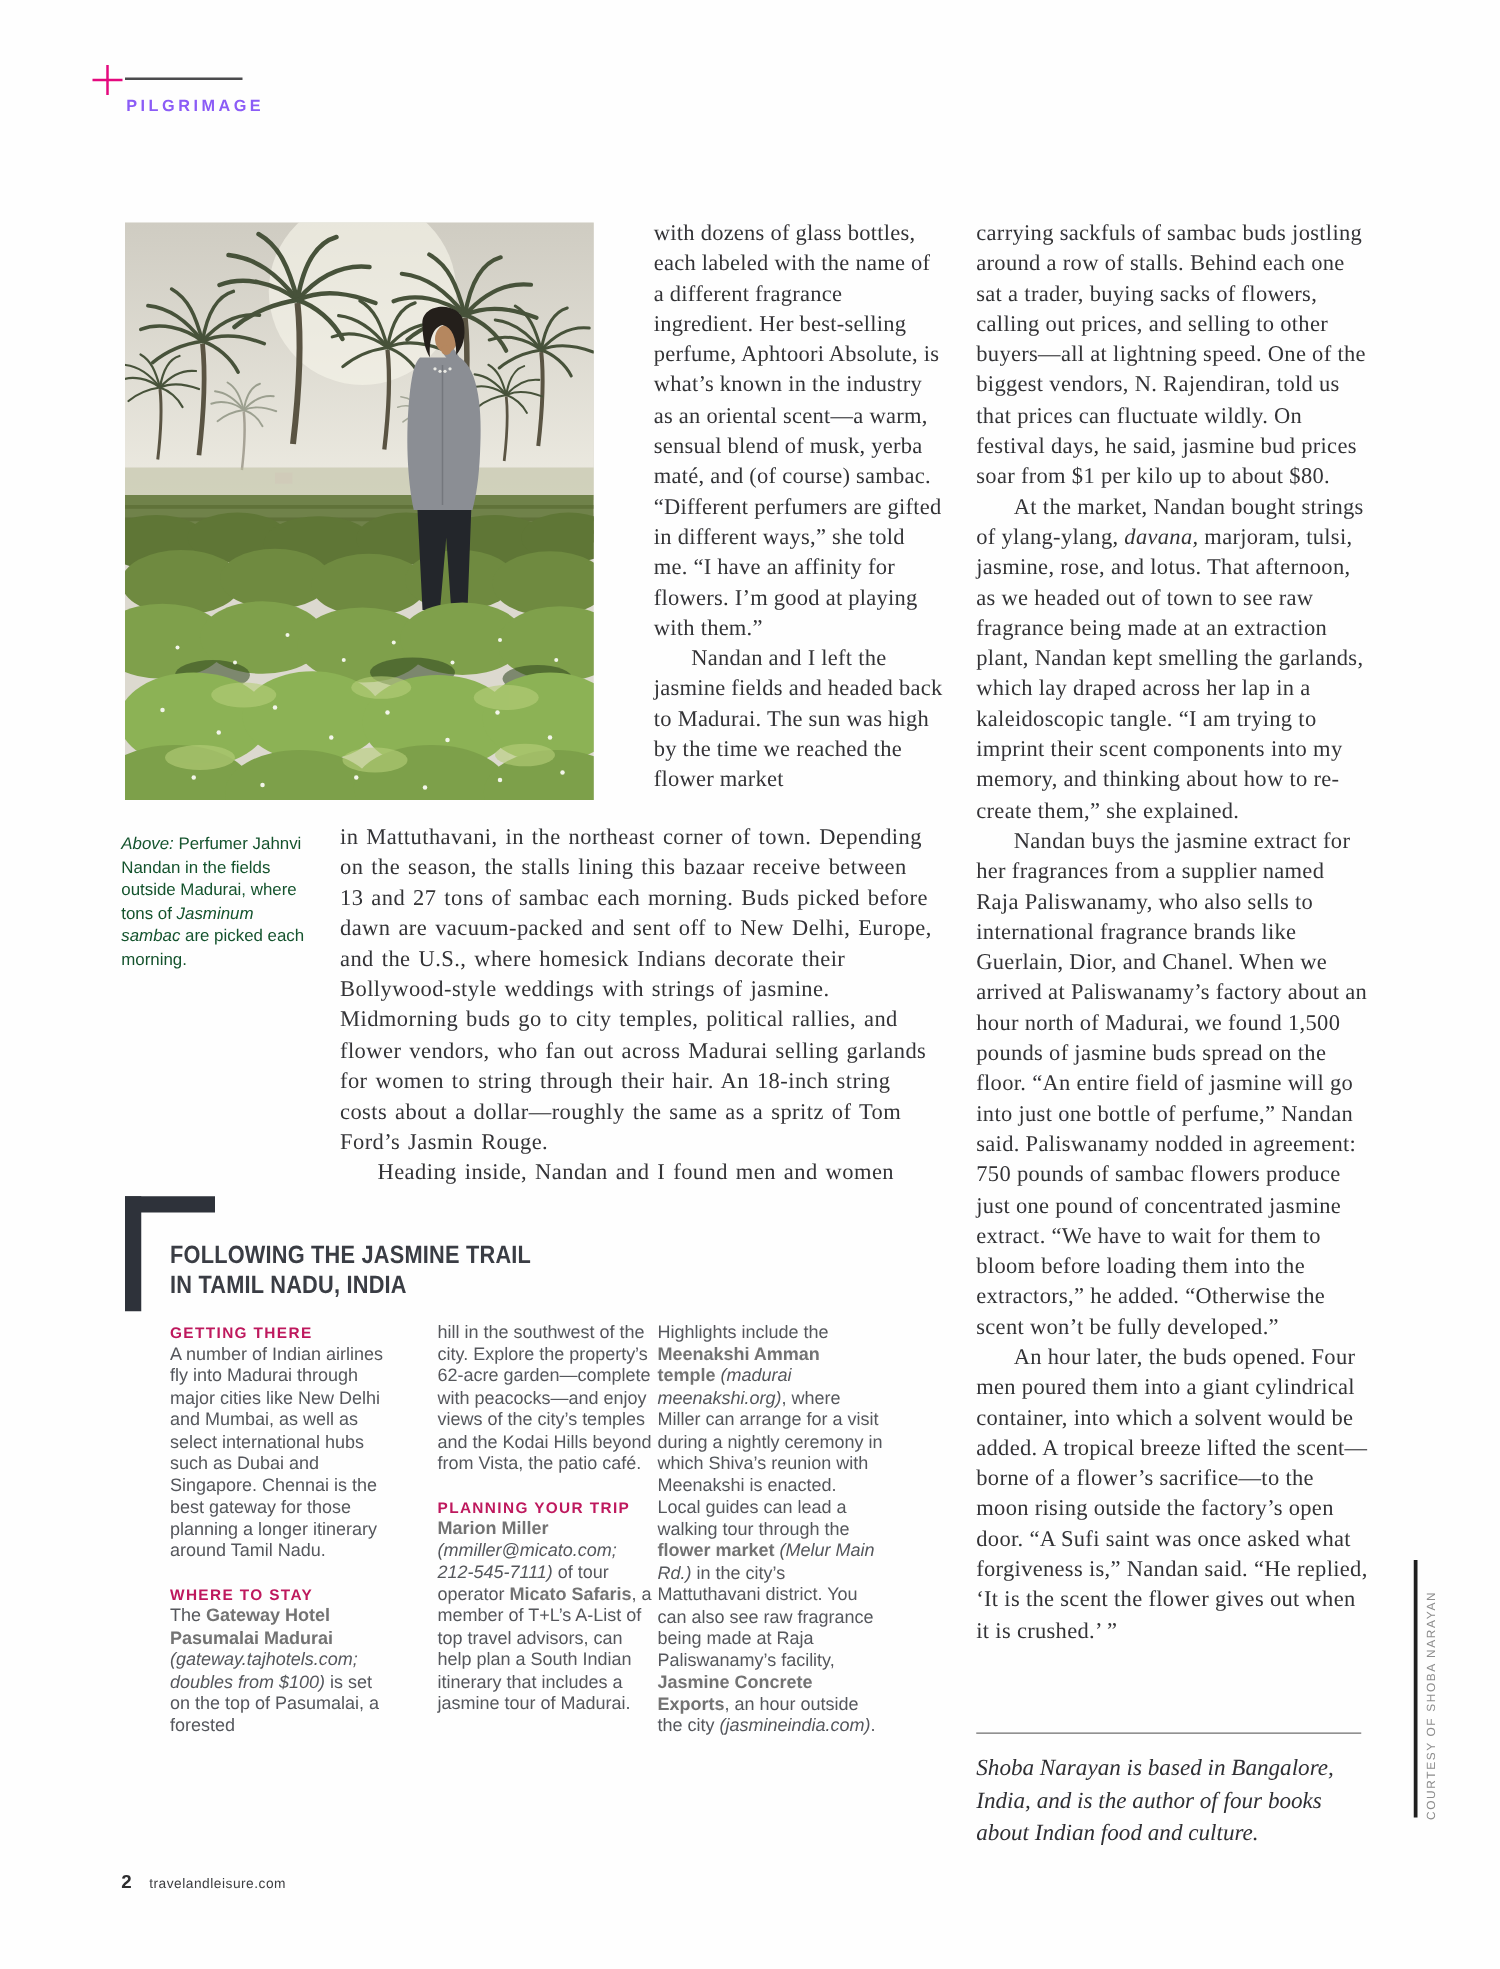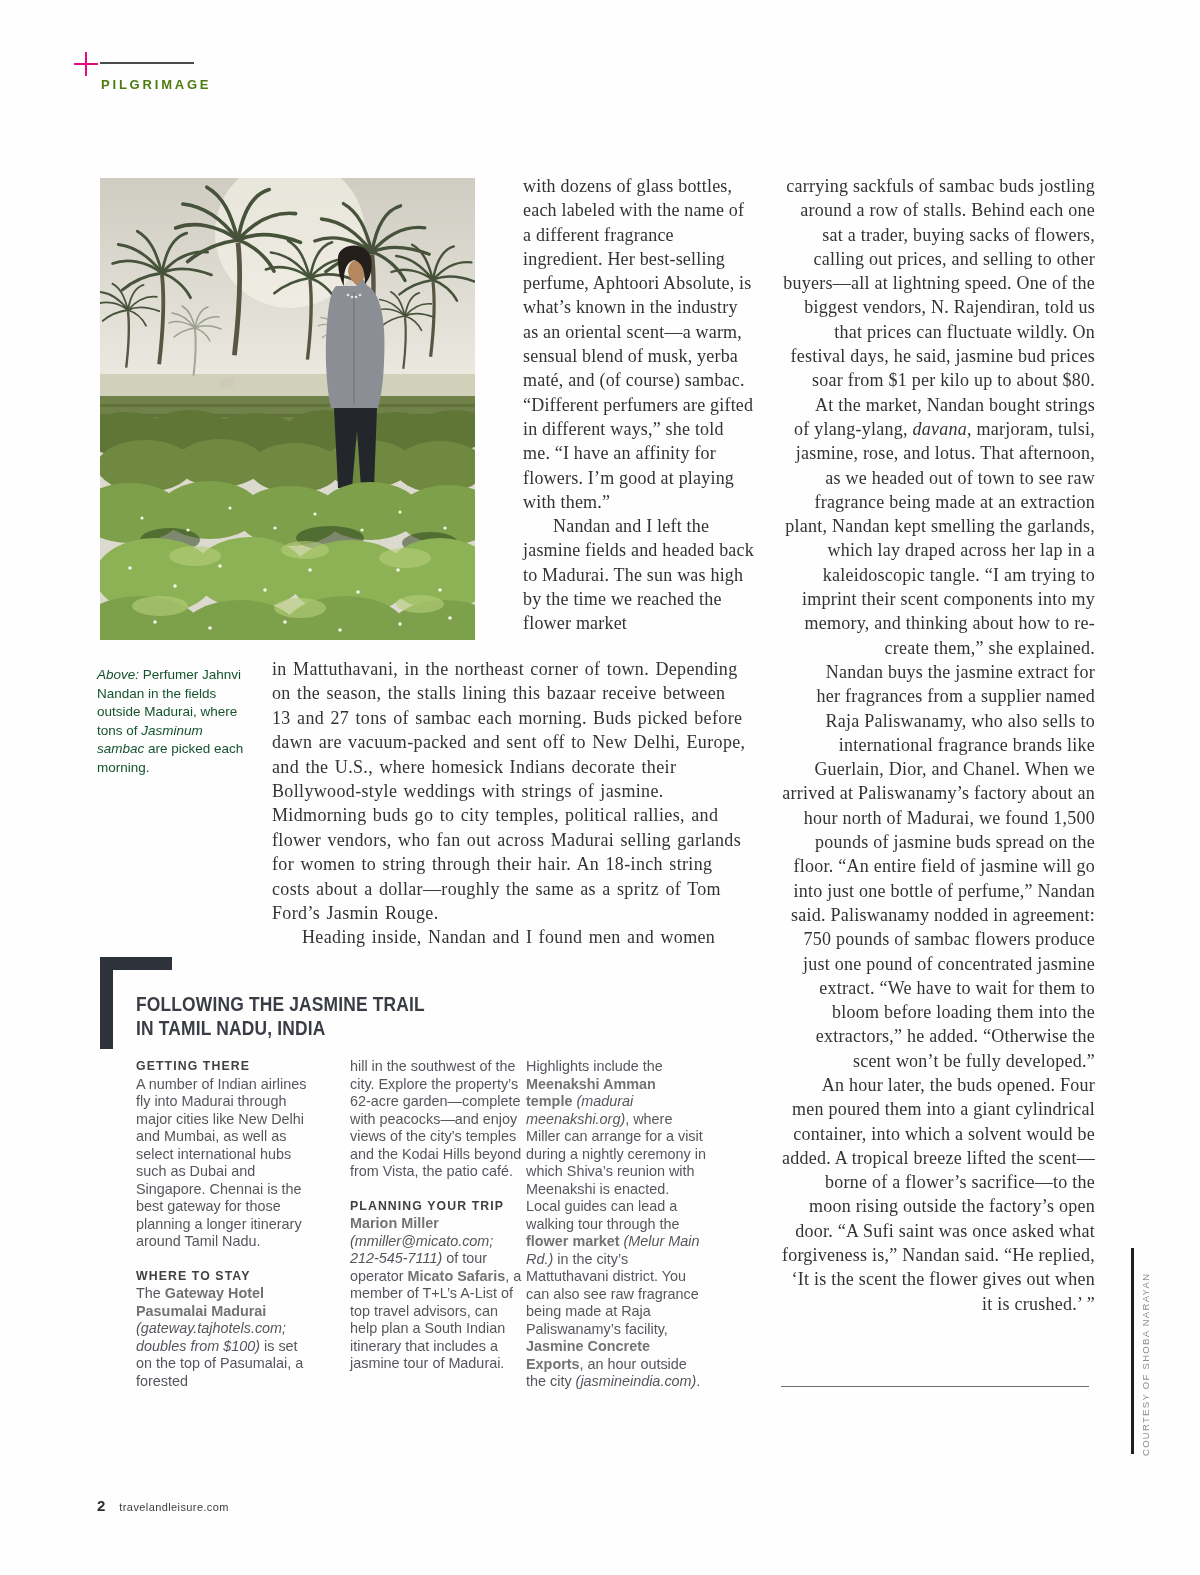--- a/index.html
+++ b/index.html
@@ -9,48 +9,48 @@
     --sans-gray:#55575c;
     --head-dark:#3a3d44;
   }
   html,body{margin:0;padding:0;background:#ffffff;}
   .page{position:relative;width:1200px;height:1575px;background:#fefefe;overflow:hidden;
         font-family:"Liberation Sans","DejaVu Sans",sans-serif;}
   
   .plus-icon{position:absolute;left:72px;top:50px;width:28px;height:28px;}
   .rule-top{position:absolute;left:100px;top:62px;width:94px;height:2px;background:#4b4b4d;}
   .section-label{position:absolute;left:101px;top:77px;font-size:13px;font-weight:700;
-        letter-spacing:2.8px;color:#4d7c0f;}
+        letter-spacing:2.8px;color:#8b5cf6;}
   
   .photo{position:absolute;left:100px;top:178px;width:375px;height:462px;background:#dcd9cf;}
   .photo svg{display:block;}
   .photo-caption{position:absolute;left:97px;top:666px;width:152px;font-size:13.5px;
         line-height:18.5px;color:#14532d;}
   .photo-caption .i{font-style:italic;}
   
   .serif{font-family:"Liberation Serif","DejaVu Serif",serif;color:var(--serif-ink);}
   .serif p{margin:0;}
   .serif .indent{text-indent:30px;}
   .col-mid{position:absolute;left:523px;top:174px;width:232px;font-size:18px;line-height:24.3px;letter-spacing:0.2px;}
   .wide-block{position:absolute;left:272px;top:657px;width:478px;font-size:18px;line-height:24.4px;
         letter-spacing:0.35px;word-spacing:1.5px;}
-  .col-right{position:absolute;left:781px;top:174px;width:314px;font-size:18px;line-height:24.3px;letter-spacing:0.25px;text-align:right;}
+  .col-right{position:absolute;left:781px;top:174px;width:314px;font-size:18px;line-height:24.3px;letter-spacing:0.25px;}
   .bio-divider{position:absolute;left:781px;top:1386px;width:308px;height:1px;background:#6e6e6e;}
   .author-bio{position:absolute;left:781px;top:1402px;width:314px;font-size:18.5px;line-height:26px;
         font-style:italic;color:#2f2f33;}
   
   .corner-bracket-v{position:absolute;left:100px;top:957px;width:13px;height:92px;background:#2e323a;}
   .corner-bracket-h{position:absolute;left:100px;top:957px;width:72px;height:13px;background:#2e323a;}
   .sidebar-title{position:absolute;left:136px;top:993px;font-size:20px;line-height:23.5px;font-weight:700;
         color:var(--head-dark);letter-spacing:0.2px;transform:scaleX(.87);transform-origin:0 0;white-space:nowrap;}
   .sb-col{position:absolute;top:1058px;font-size:14.4px;line-height:17.5px;color:var(--sans-gray);}
   .sb-col-1{left:136px;width:172px;}
   .sb-col-2{left:350px;width:172px;}
   .sb-col-3{left:526px;width:180px;}
-  .sb-heading{font-size:12.3px;font-weight:700;letter-spacing:1.1px;color:#404040;margin:0 0 2px 0;}
+  .sb-heading{font-size:12.3px;font-weight:700;letter-spacing:1.1px;color:#be185d;margin:0 0 2px 0;}
   .sb-col p{margin:0 0 0 0;}
   .sb-gap{height:17px;}
   .sb-col .b{font-weight:700;color:#737373;}
   .sb-col .i{font-style:italic;text-align:center;}
   
   .footer{position:absolute;left:97px;top:1497px;display:flex;align-items:baseline;gap:14px;}
   .footer-page-number{font-size:15px;font-weight:700;color:#2e2e30;}
   .footer-site{font-size:11px;color:#3c3d40;letter-spacing:0.4px;}
   
   .credit-rule{position:absolute;left:1131px;top:1248px;width:3px;height:206px;background:#1f1f1f;}
@@ -218,20 +218,21 @@
   </div>
 
   <div class="serif col-right">
     <p>carrying sackfuls of sambac buds jostling around a row of stalls. Behind each one sat a trader, buying sacks of flowers, calling out prices, and selling to other buyers—all at lightning speed. One of the biggest vendors, N. Rajendiran, told us that prices can fluctuate wildly. On festival days, he said, jasmine bud prices soar from $1 per kilo up to about $80.</p>
     <p class="indent"><span>At the market, Nandan bought strings of ylang-ylang, </span><span class="i">davana,</span><span> marjoram, tulsi, jasmine, rose, and lotus. That afternoon, as we headed out of town to see raw fragrance being made at an extraction plant, Nandan kept smelling the garlands, which lay draped across her lap in a kaleidoscopic tangle. “I am trying to imprint their scent components into my memory, and thinking about how to re-create them,” she explained.</span></p>
     <p class="indent">Nandan buys the jasmine extract for her fragrances from a supplier named Raja Paliswanamy, who also sells to international fragrance brands like Guerlain, Dior, and Chanel. When we arrived at Paliswanamy’s factory about an hour north of Madurai, we found 1,500 pounds of jasmine buds spread on the floor. “An entire field of jasmine will go into just one bottle of perfume,” Nandan said. Paliswanamy nodded in agreement: 750 pounds of sambac flowers produce just one pound of concentrated jasmine extract. “We have to wait for them to bloom before loading them into the extractors,” he added. “Otherwise the scent won’t be fully developed.”</p>
     <p class="indent">An hour later, the buds opened. Four men poured them into a giant cylindrical container, into which a solvent would be added. A tropical breeze lifted the scent—borne of a flower’s sacrifice—to the moon rising outside the factory’s open door. “A Sufi saint was once asked what forgiveness is,” Nandan said. “He replied, ‘It is the scent the flower gives out when it is crushed.’ ”</p>
   </div>
 
   <div class="bio-divider"></div>
+  <div class="serif author-bio">Shoba Narayan is based in Bangalore, India, and is the author of four books about Indian food and culture.</div>
 
   <div class="corner-bracket-v"></div>
   <div class="corner-bracket-h"></div>
   <div class="sidebar-title">
     <div>FOLLOWING THE JASMINE TRAIL</div>
     <div>IN TAMIL NADU, INDIA</div>
   </div>
 
   <div class="sb-col sb-col-1">
     <p class="sb-heading">GETTING THERE</p>

